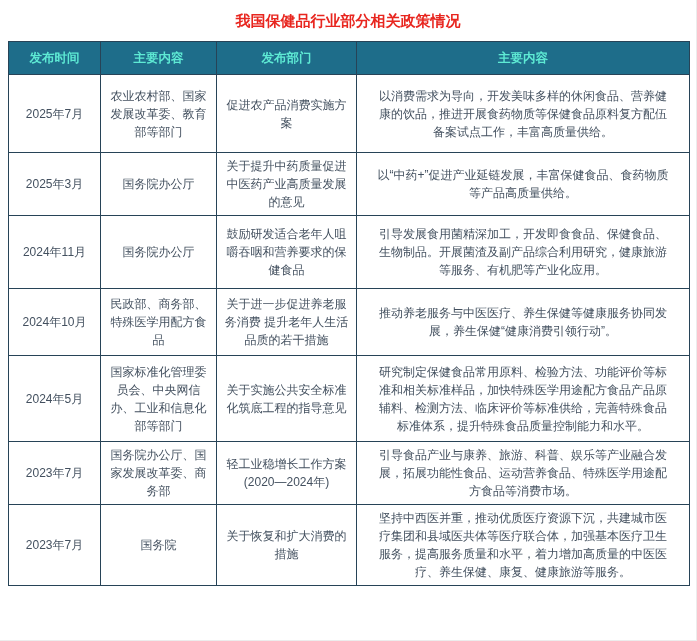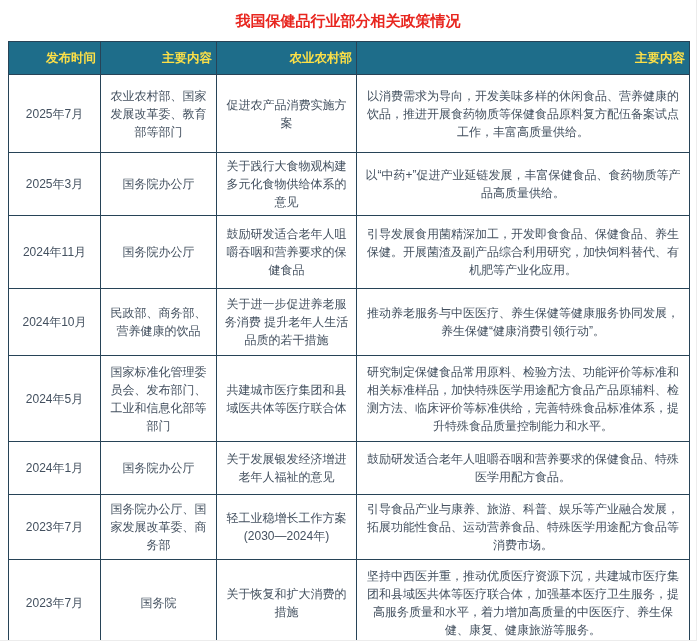--- a/index.html
+++ b/index.html
@@ -18,29 +18,29 @@
     width:681px;margin:11px 8px 0 8px;
   }
   .policy-table th,.policy-table td{
     border:1px solid #274357;
     vertical-align:middle;
     box-sizing:border-box;
     word-break:break-all;
   }
   .policy-table thead tr{height:33px;}
   .policy-table th{
-    background:#1e6d8a;color:#fde047;
-    font-size:12.5px;font-weight:bold;text-align:right;
+    background:#1e6d8a;color:#5eead4;
+    font-size:12.5px;font-weight:bold;text-align:center;
     padding:2px 4px;
   }
   .policy-table td{
     font-size:12px;color:#43505f;text-align:center;
     line-height:18px;padding:4px 6px;
   }
-  .policy-table td.col-content{padding:4px 8px;}
+  .policy-table td.col-content{padding:4px 20px;}
   tbody tr:nth-child(1){height:78px;}
   tbody tr:nth-child(2){height:58px;}
   tbody tr:nth-child(3){height:73px;}
   tbody tr:nth-child(4){height:67px;}
   tbody tr:nth-child(5){height:86px;}
   tbody tr:nth-child(6){height:53px;}
   tbody tr:nth-child(7){height:65px;}
   tbody tr:nth-child(8){height:86px;}
 </style>
 </head>
@@ -53,65 +53,59 @@
     <colgroup>
       <col style="width:92px">
       <col style="width:116px">
       <col style="width:140px">
       <col style="width:333px">
     </colgroup>
     <thead>
       <tr>
         <th>发布时间</th>
         <th>主要内容</th>
-        <th>农业农村部</th>
+        <th>发布部门</th>
         <th>主要内容</th>
       </tr>
     </thead>
     <tbody>
         <tr>
     <td class="col-date">2025年7月</td>
     <td class="col-department">农业农村部、国家发展改革委、教育部等部门</td>
     <td class="col-policy">促进农产品消费实施方案</td>
     <td class="col-content">以消费需求为导向，开发美味多样的休闲食品、营养健康的饮品，推进开展食药物质等保健食品原料复方配伍备案试点工作，丰富高质量供给。</td>
   </tr>
         <tr>
     <td class="col-date">2025年3月</td>
     <td class="col-department">国务院办公厅</td>
-    <td class="col-policy">关于践行大食物观构建多元化食物供给体系的意见</td>
+    <td class="col-policy">关于提升中药质量促进中医药产业高质量发展的意见</td>
     <td class="col-content">以“中药+”促进产业延链发展，丰富保健食品、食药物质等产品高质量供给。</td>
   </tr>
         <tr>
     <td class="col-date">2024年11月</td>
     <td class="col-department">国务院办公厅</td>
     <td class="col-policy">鼓励研发适合老年人咀嚼吞咽和营养要求的保健食品</td>
-    <td class="col-content">引导发展食用菌精深加工，开发即食食品、保健食品、养生保健。开展菌渣及副产品综合利用研究，加快饲料替代、有机肥等产业化应用。</td>
+    <td class="col-content">引导发展食用菌精深加工，开发即食食品、保健食品、生物制品。开展菌渣及副产品综合利用研究，健康旅游等服务、有机肥等产业化应用。</td>
   </tr>
         <tr>
     <td class="col-date">2024年10月</td>
-    <td class="col-department">民政部、商务部、营养健康的饮品</td>
+    <td class="col-department">民政部、商务部、特殊医学用配方食品</td>
     <td class="col-policy">关于进一步促进养老服务消费 提升老年人生活品质的若干措施</td>
     <td class="col-content">推动养老服务与中医医疗、养生保健等健康服务协同发展，养生保健“健康消费引领行动”。</td>
   </tr>
         <tr>
     <td class="col-date">2024年5月</td>
-    <td class="col-department">国家标准化管理委员会、发布部门、工业和信息化部等部门</td>
-    <td class="col-policy">共建城市医疗集团和县域医共体等医疗联合体</td>
+    <td class="col-department">国家标准化管理委员会、中央网信办、工业和信息化部等部门</td>
+    <td class="col-policy">关于实施公共安全标准化筑底工程的指导意见</td>
     <td class="col-content">研究制定保健食品常用原料、检验方法、功能评价等标准和相关标准样品，加快特殊医学用途配方食品产品原辅料、检测方法、临床评价等标准供给，完善特殊食品标准体系，提升特殊食品质量控制能力和水平。</td>
-  </tr>
-        <tr>
-    <td class="col-date">2024年1月</td>
-    <td class="col-department">国务院办公厅</td>
-    <td class="col-policy">关于发展银发经济增进老年人福祉的意见</td>
-    <td class="col-content">鼓励研发适合老年人咀嚼吞咽和营养要求的保健食品、特殊医学用配方食品。</td>
   </tr>
         <tr>
     <td class="col-date">2023年7月</td>
     <td class="col-department">国务院办公厅、国家发展改革委、商务部</td>
-    <td class="col-policy">轻工业稳增长工作方案(2030—2024年)</td>
+    <td class="col-policy">轻工业稳增长工作方案(2020—2024年)</td>
     <td class="col-content">引导食品产业与康养、旅游、科普、娱乐等产业融合发展，拓展功能性食品、运动营养食品、特殊医学用途配方食品等消费市场。</td>
   </tr>
         <tr>
     <td class="col-date">2023年7月</td>
     <td class="col-department">国务院</td>
     <td class="col-policy">关于恢复和扩大消费的措施</td>
     <td class="col-content">坚持中西医并重，推动优质医疗资源下沉，共建城市医疗集团和县域医共体等医疗联合体，加强基本医疗卫生服务，提高服务质量和水平，着力增加高质量的中医医疗、养生保健、康复、健康旅游等服务。</td>
   </tr>
       </tbody>
   </table>

